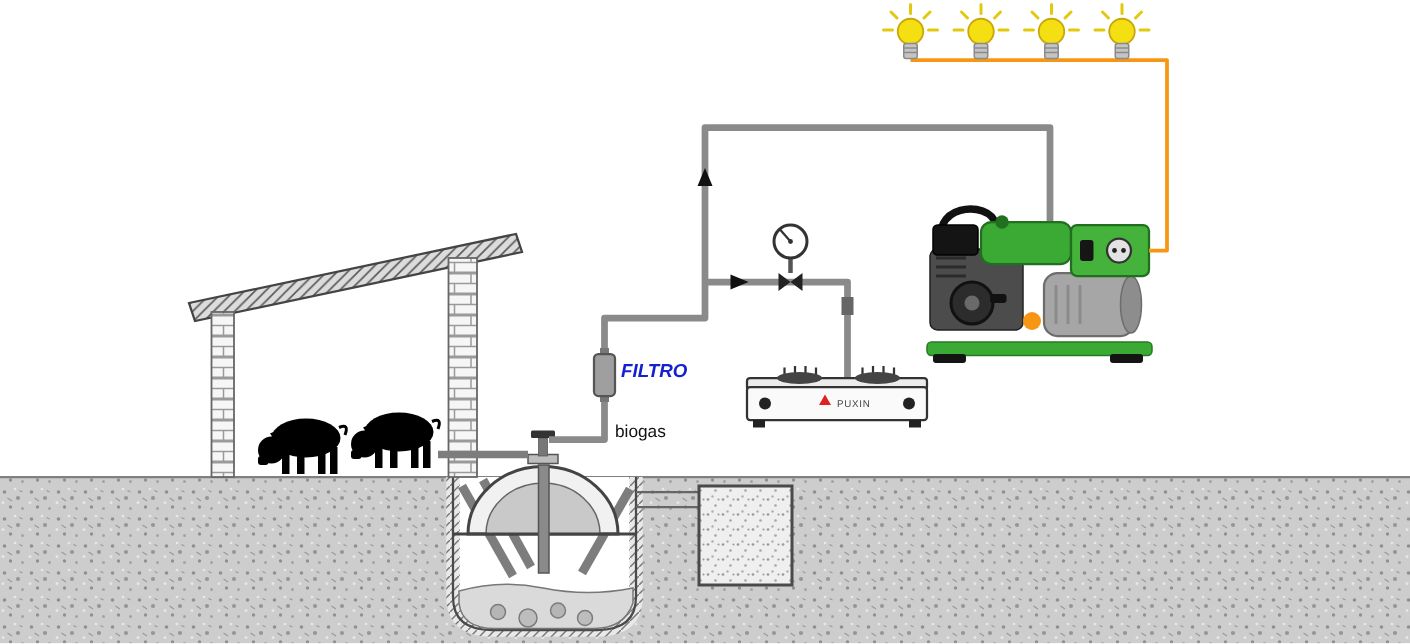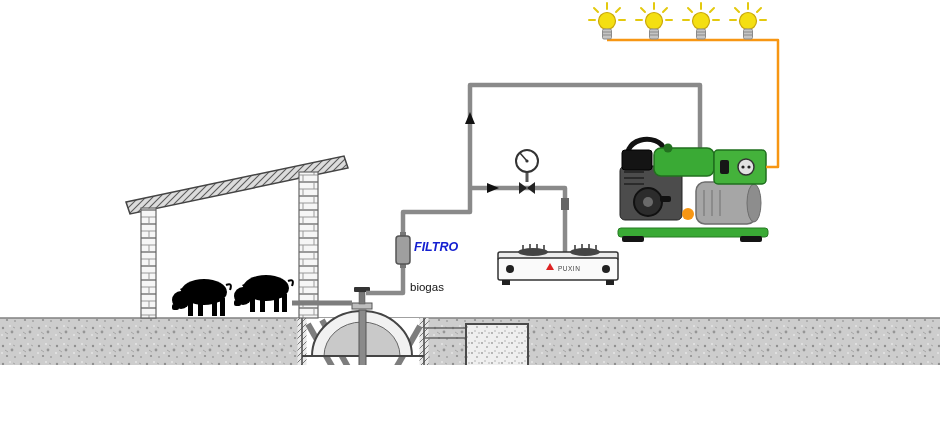--- a/index.html
+++ b/index.html
@@ -1,16 +1,16 @@
 <!DOCTYPE html>
 <html><head>
 <meta charset="utf-8">
 <style>
   html,body{margin:0;padding:0;background:#fff;}
-  .stage{position:relative;width:940px;height:365px;background:#ffffff;overflow:hidden;
+  .stage{position:relative;width:940px;height:429px;background:#ffffff;overflow:hidden;
          font-family:"Liberation Sans", sans-serif;}
   svg{display:block;}
   text{font-family:"Liberation Sans", sans-serif;}
   .filter-label{font-style:italic;font-weight:bold;font-size:12.5px;}
   .gas-label{font-size:11.5px;fill:#111;}
   .brand-label{font-size:6.5px;fill:#444;letter-spacing:.5px;}
 </style>
 </head>
 <body>
 

